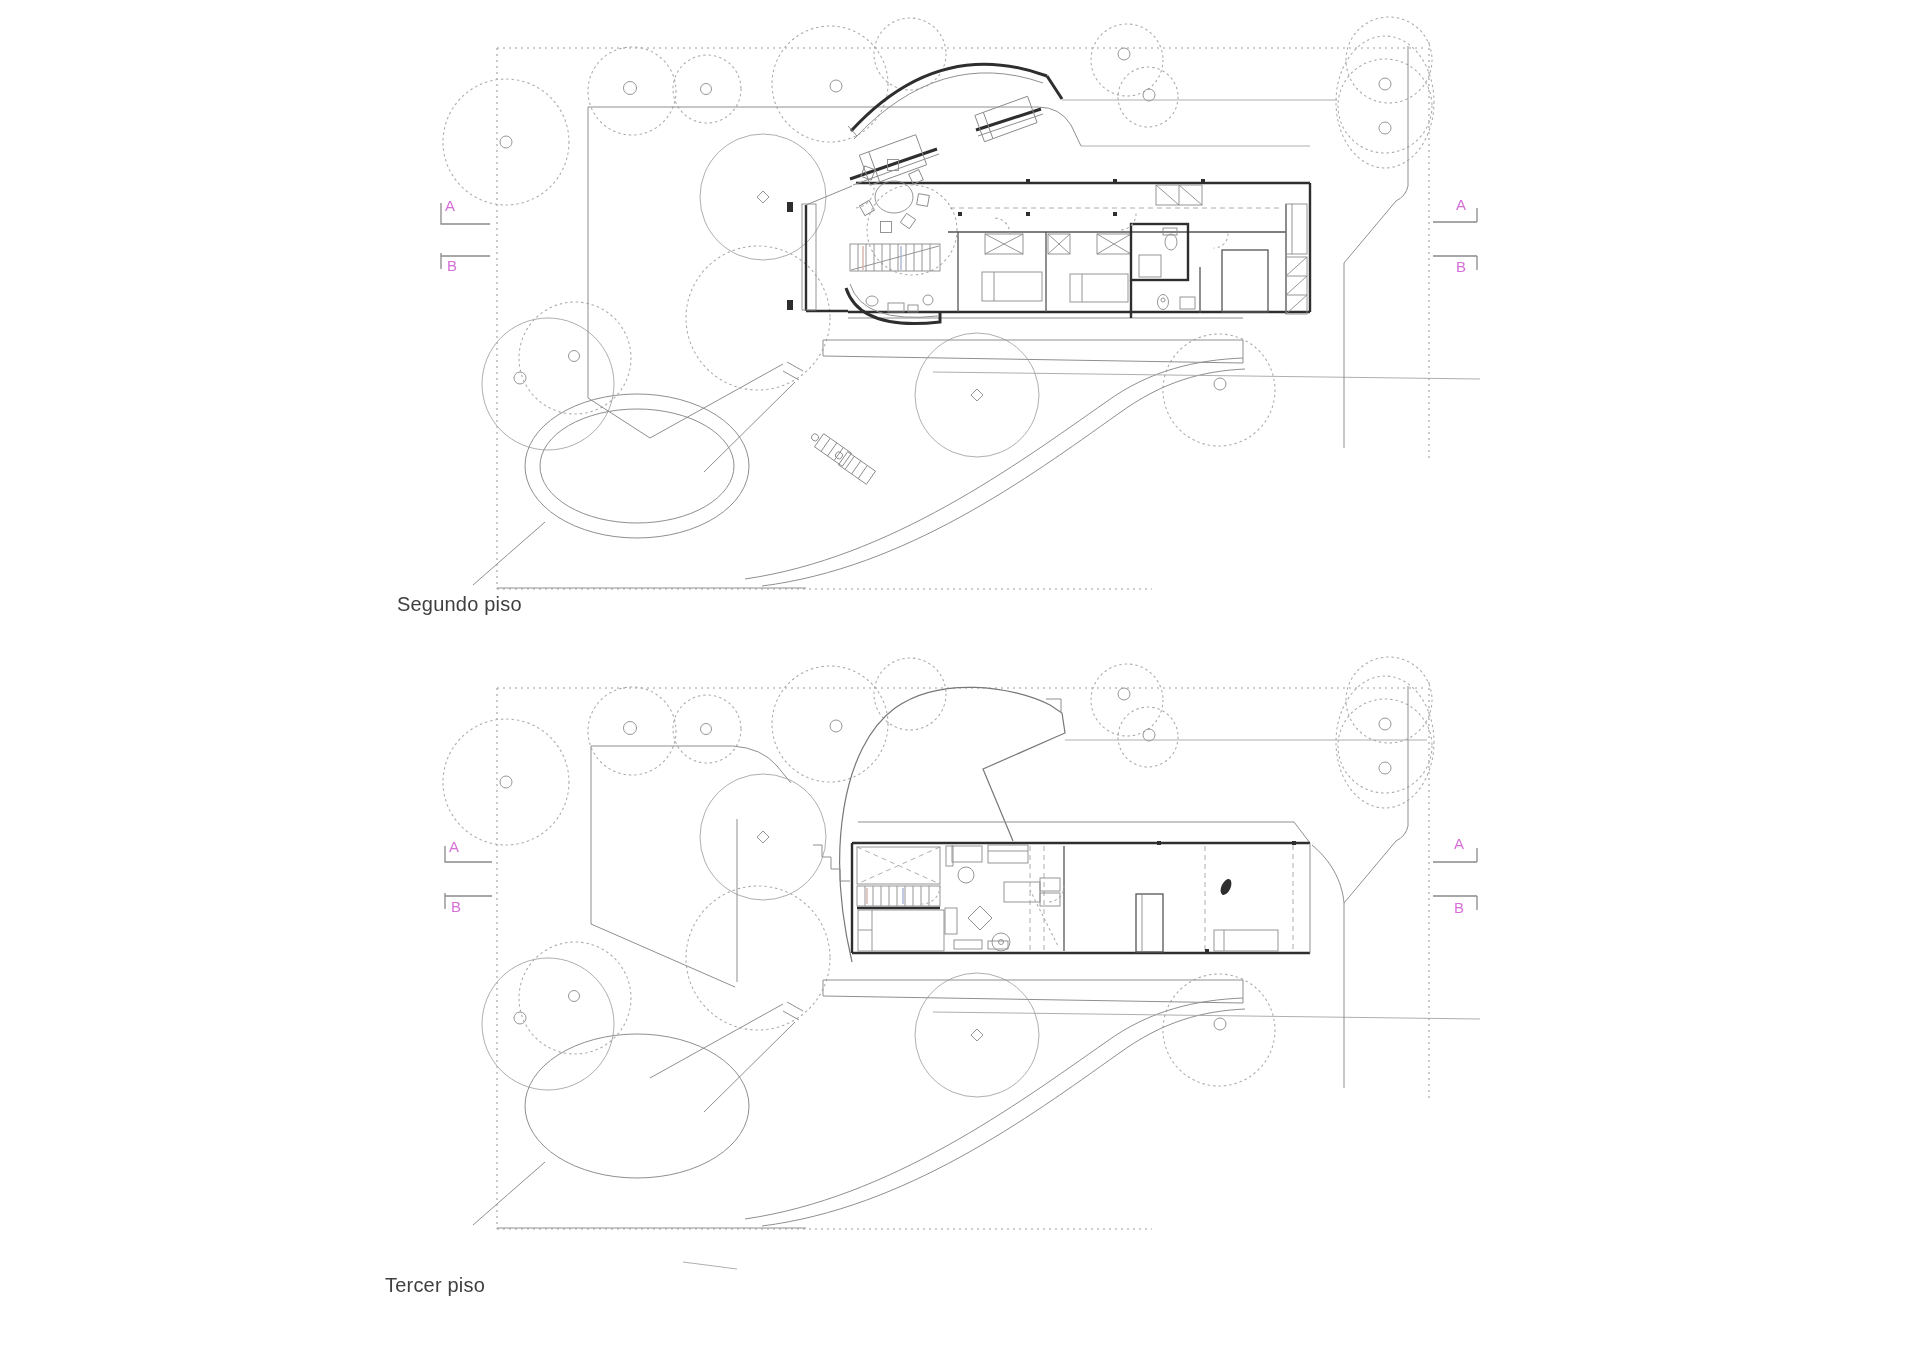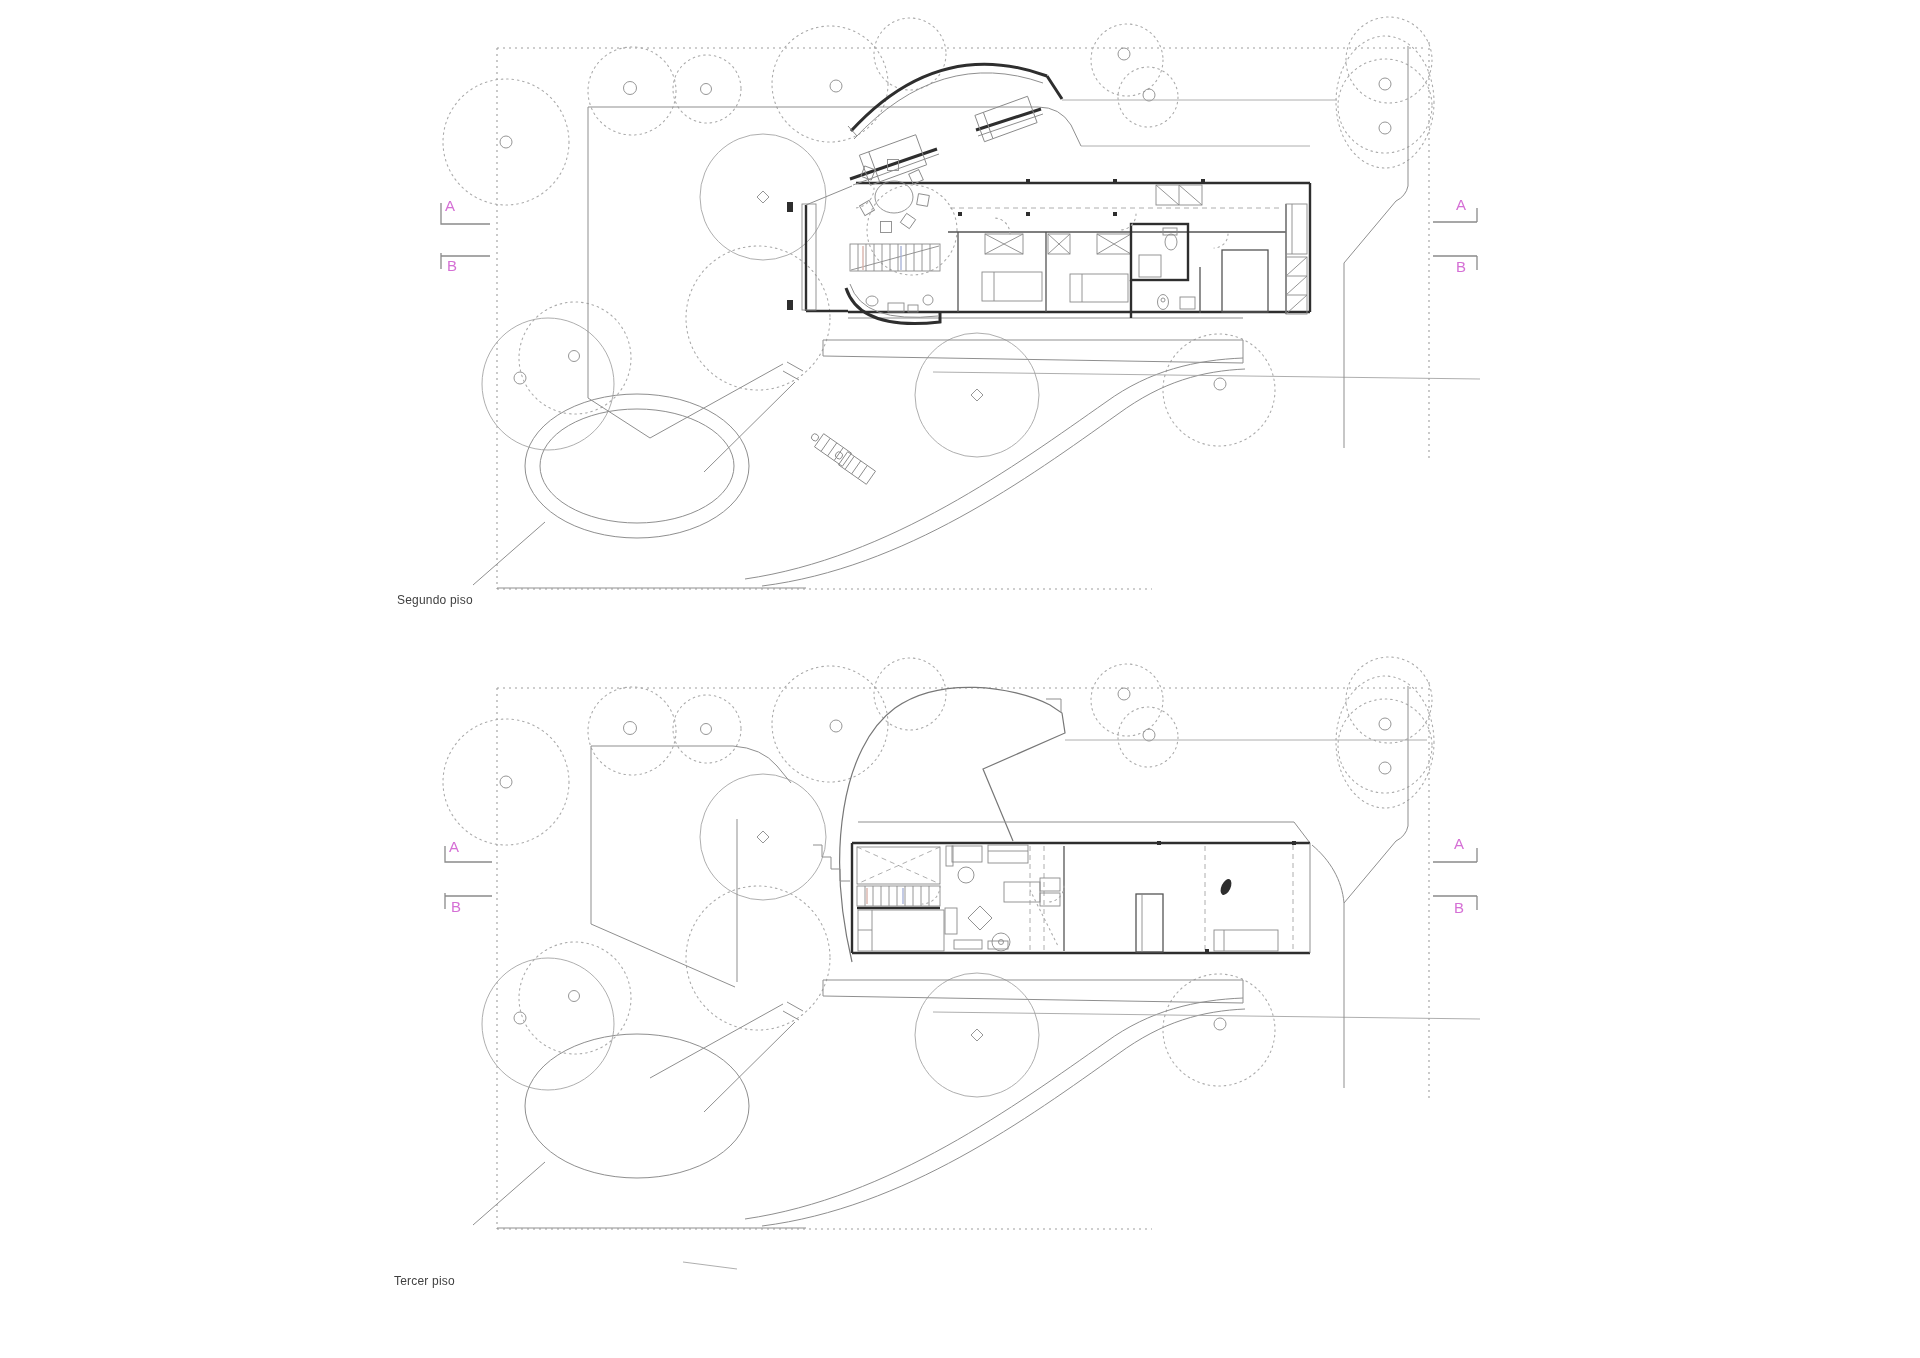--- a/index.html
+++ b/index.html
@@ -8,21 +8,21 @@
     --wall:#2e2e2e;
     --label:#3f3f3f;
   }
   html,body{margin:0;padding:0;background:#fff;}
   .sheet{
     position:relative;width:1920px;height:1358px;background:#ffffff;overflow:hidden;
     font-family:"Liberation Sans",sans-serif;
   }
   .sheet svg{position:absolute;left:0;top:0;width:1920px;height:1358px;}
   .plan-label{
-    position:absolute;font-size:12px;color:var(--label);letter-spacing:.2px;white-space:nowrap;
+    position:absolute;font-size:20px;color:var(--label);letter-spacing:.2px;white-space:nowrap;
   }
   .marker{
     position:absolute;font-size:15px;color:var(--marker);letter-spacing:.3px;white-space:nowrap;
   }
   
   .b  {fill:none;stroke:#9e9e9e;stroke-width:1.1;stroke-dasharray:2 4;}
   .t  {fill:none;stroke:#ababab;stroke-width:1.1;stroke-dasharray:1.6 3.8;stroke-linecap:round;}
   .ts {fill:none;stroke:#a5a5a5;stroke-width:.9;}
   .s  {fill:none;stroke:var(--line);stroke-width:1;}
   .s2 {fill:none;stroke:#777;stroke-width:1.2;}
@@ -299,21 +299,21 @@
       <path class="mk" d="M1433,222 H1477 M1477,222 V208"></path>
       <path class="mk" d="M1433,256 H1477 M1477,256 V270"></path>
       <path class="mk" d="M445,846 V862 H492"></path>
       <path class="mk" d="M445,893 V909 M445,896 H492"></path>
       <path class="mk" d="M1433,862 H1477 M1477,862 V848"></path>
       <path class="mk" d="M1433,896 H1477 M1477,896 V910"></path>
     </g>
   </svg>
 
   <div class="plan-label" style="left:397px;top:593px">Segundo piso</div>
-  <div class="plan-label" style="left:394px;top:1274px">Tercer piso</div>
+  <div class="plan-label" style="left:385px;top:1274px">Tercer piso</div>
 
   <div class="marker" style="left:445px;top:197px">A</div>
   <div class="marker" style="left:447px;top:257px">B</div>
   <div class="marker" style="left:1456px;top:196px">A</div>
   <div class="marker" style="left:1456px;top:258px">B</div>
 
   <div class="marker" style="left:449px;top:838px">A</div>
   <div class="marker" style="left:451px;top:898px">B</div>
   <div class="marker" style="left:1454px;top:835px">A</div>
   <div class="marker" style="left:1454px;top:899px">B</div>

